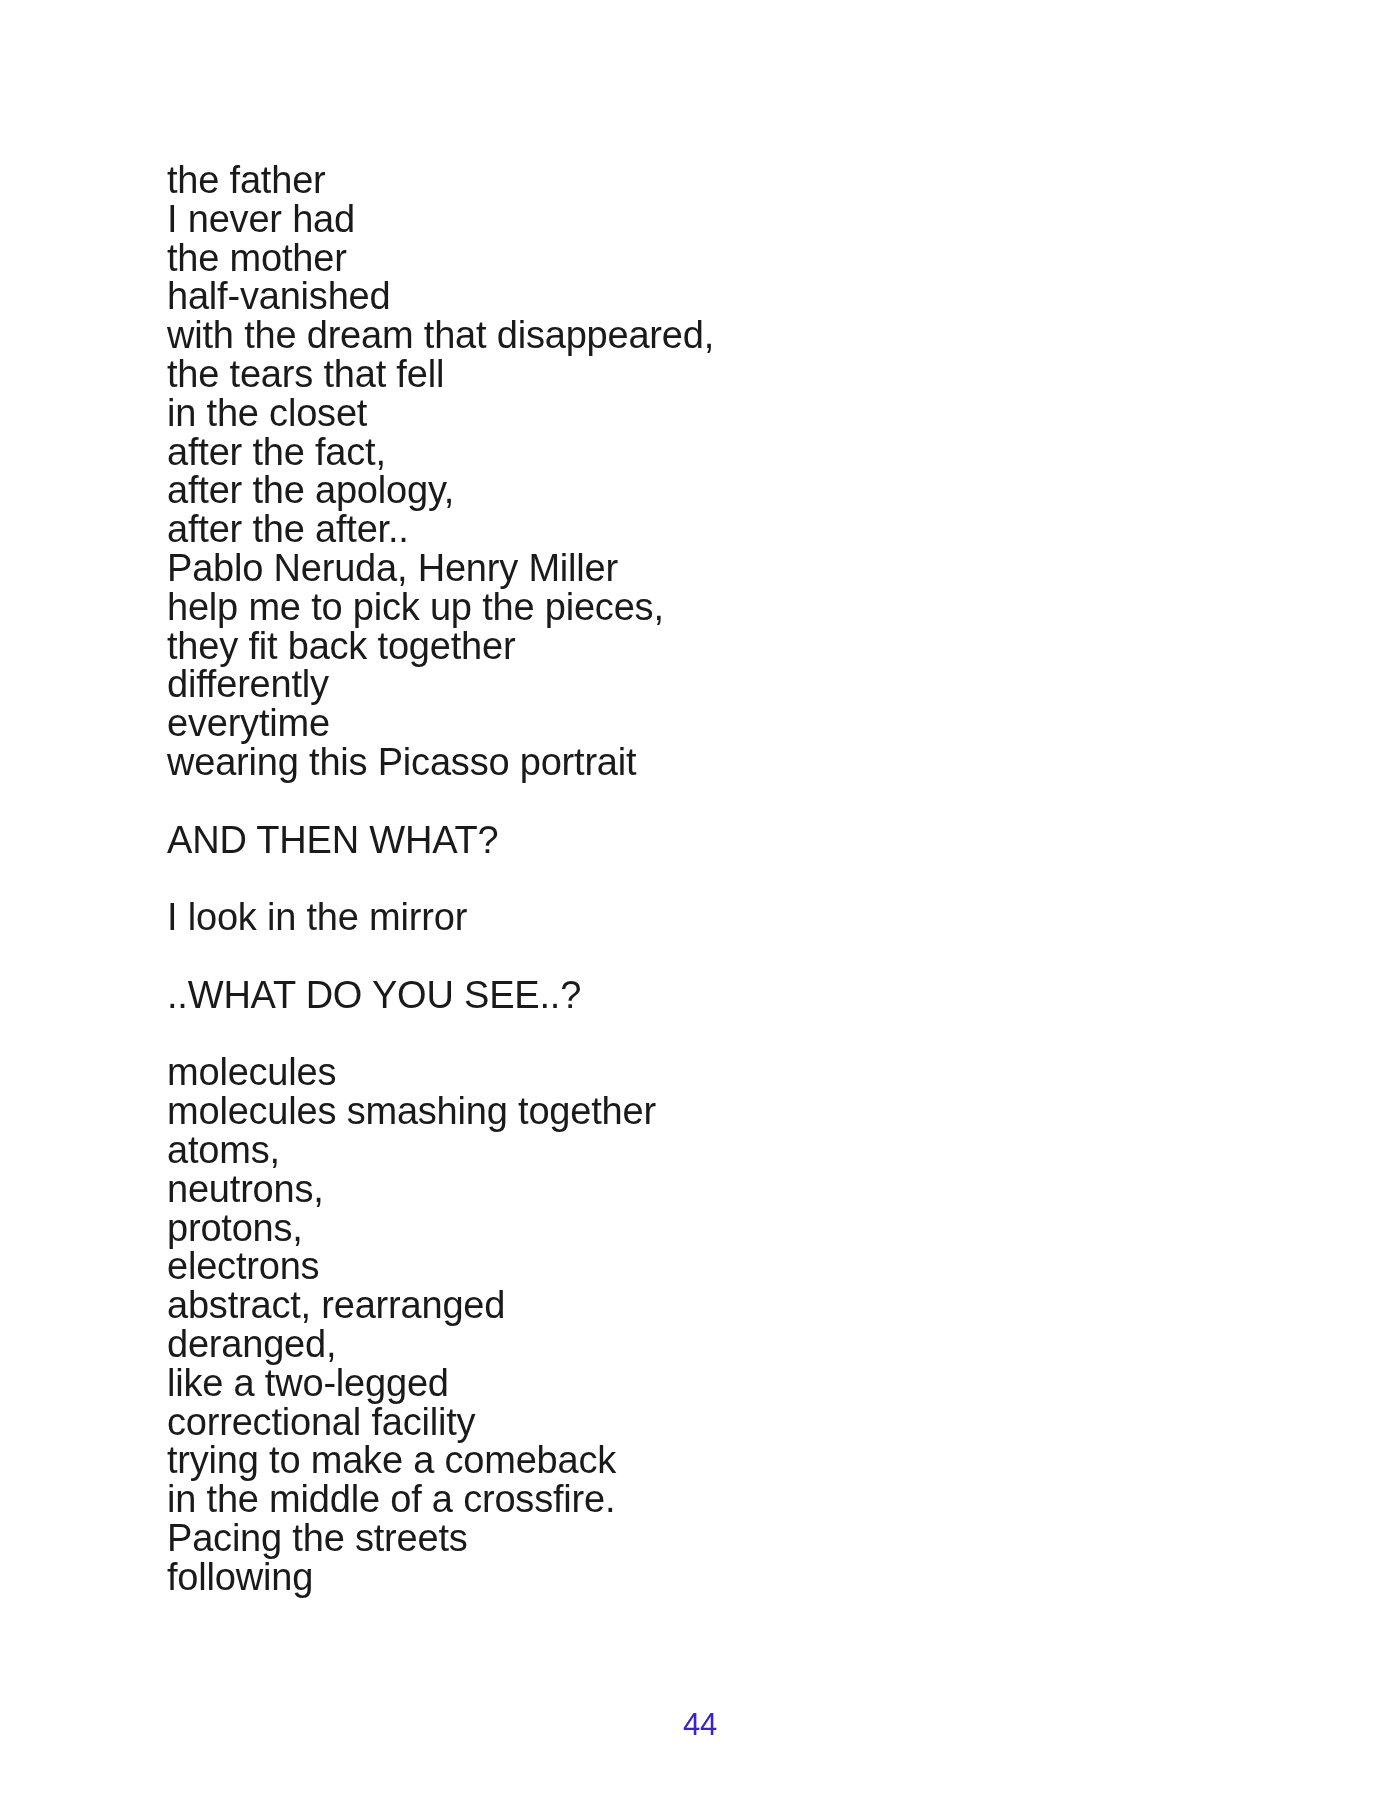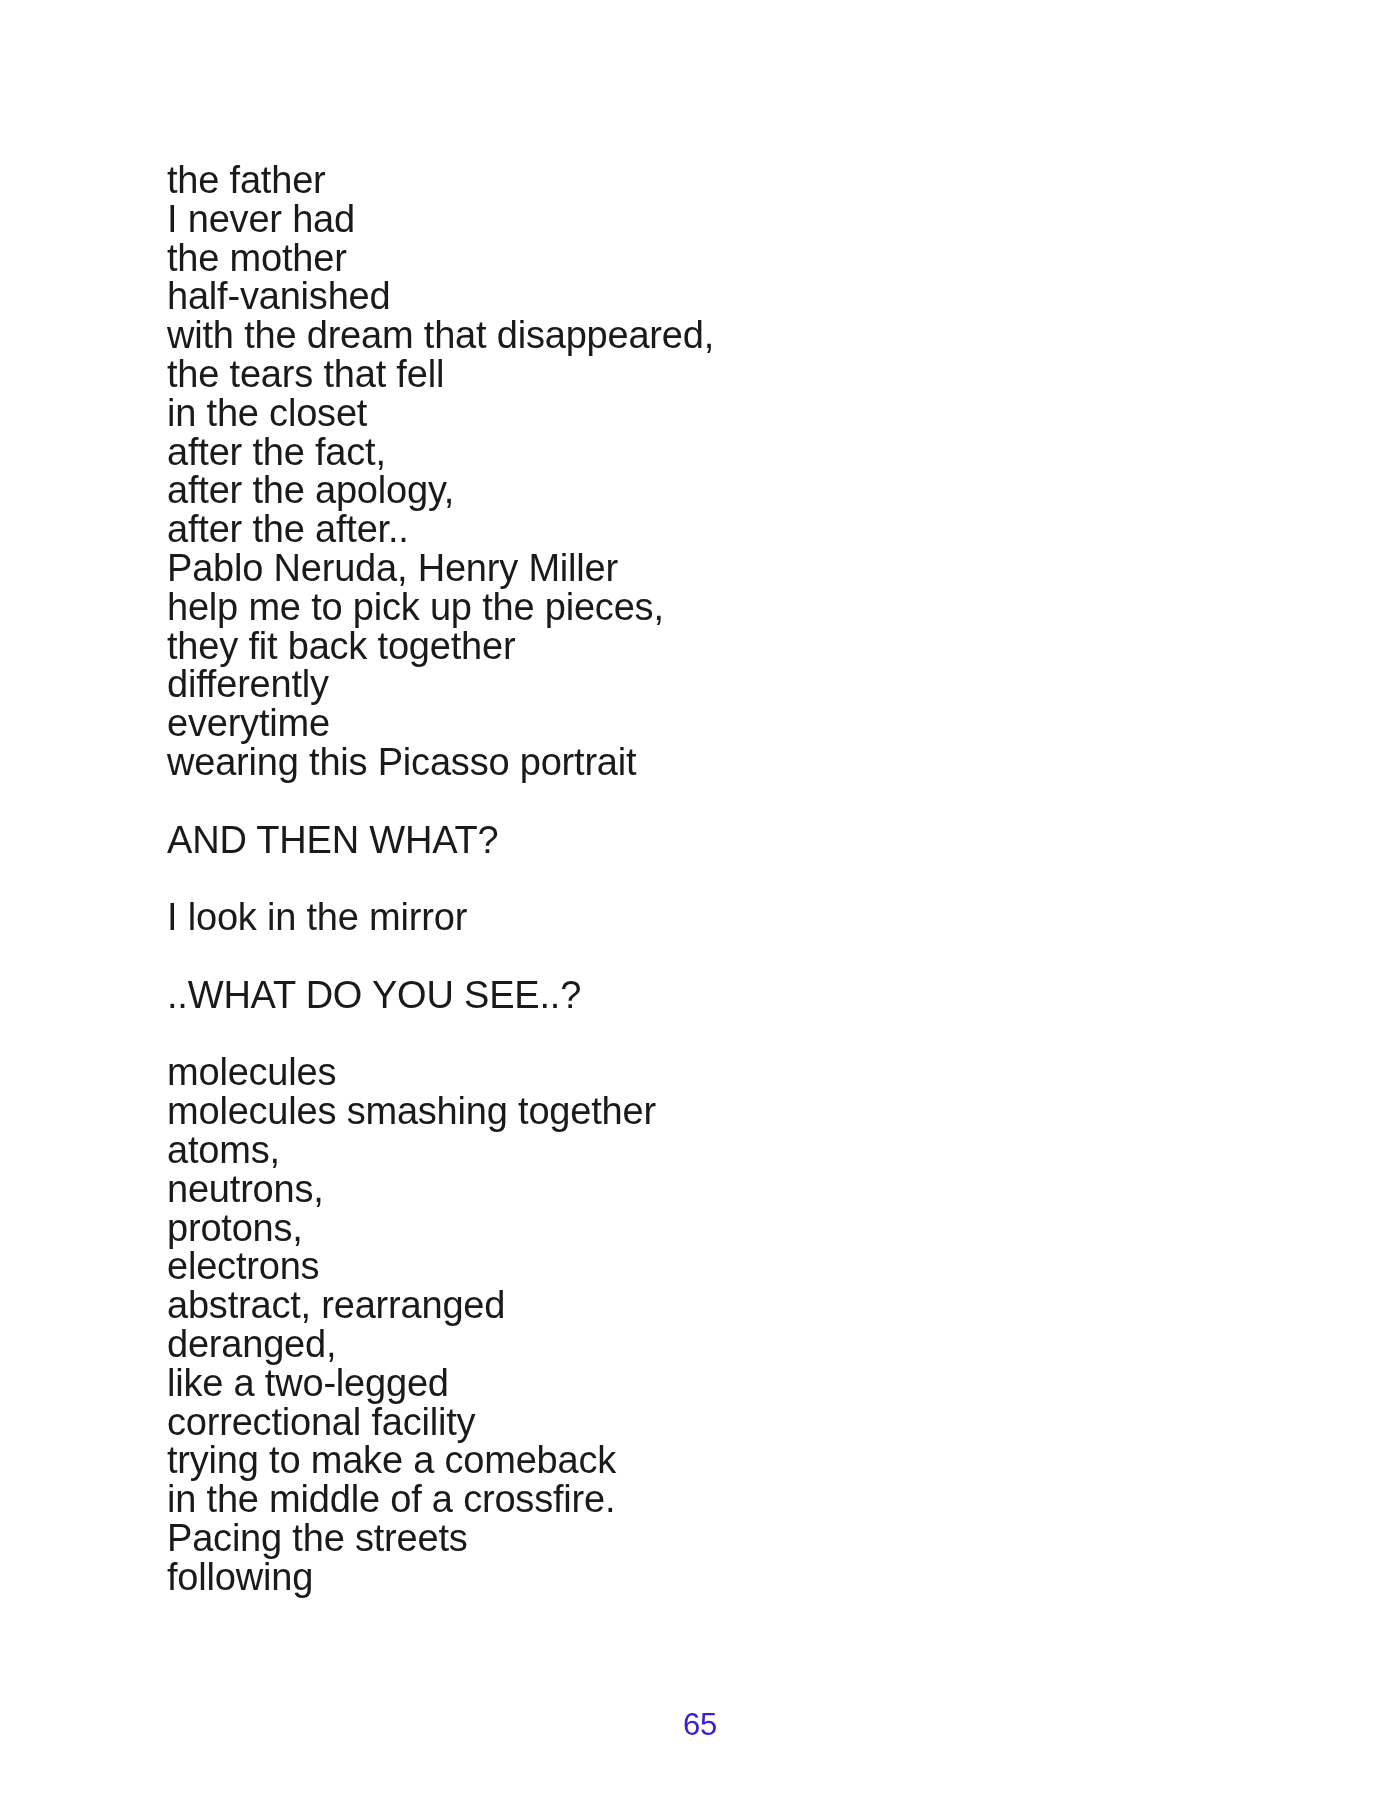--- a/index.html
+++ b/index.html
@@ -47,14 +47,14 @@
     line-height: 36px;
     letter-spacing: -0.2px;
     color: #3a22cc;
   }
 </style>
 </head>
 <body style="background: rgb(255, 255, 255);">
 
 <div class="page">
   <div class="poem" style="color: rgb(26, 26, 26);"><div class="stanza"><div class="poem-line">the father</div><div class="poem-line">I never had</div><div class="poem-line">the mother</div><div class="poem-line">half-vanished</div><div class="poem-line">with the dream that disappeared,</div><div class="poem-line">the tears that fell</div><div class="poem-line">in the closet</div><div class="poem-line">after the fact,</div><div class="poem-line">after the apology,</div><div class="poem-line">after the after..</div><div class="poem-line">Pablo Neruda, Henry Miller</div><div class="poem-line">help me to pick up the pieces,</div><div class="poem-line">they fit back together</div><div class="poem-line">differently</div><div class="poem-line">everytime</div><div class="poem-line">wearing this Picasso portrait</div></div><div class="stanza"><div class="poem-line">AND THEN WHAT?</div></div><div class="stanza"><div class="poem-line">I look in the mirror</div></div><div class="stanza"><div class="poem-line">..WHAT DO YOU SEE..?</div></div><div class="stanza"><div class="poem-line">molecules</div><div class="poem-line">molecules smashing together</div><div class="poem-line">atoms,</div><div class="poem-line">neutrons,</div><div class="poem-line">protons,</div><div class="poem-line">electrons</div><div class="poem-line">abstract, rearranged</div><div class="poem-line">deranged,</div><div class="poem-line">like a two-legged</div><div class="poem-line">correctional facility</div><div class="poem-line">trying to make a comeback</div><div class="poem-line">in the middle of a crossfire.</div><div class="poem-line">Pacing the streets</div><div class="poem-line">following</div></div></div>
-  <div class="page-number" style="color: rgb(58, 34, 204);">65</div>
+  <div class="page-number" style="color: rgb(58, 34, 204);">44</div>
 </div>
 
 </body></html>

